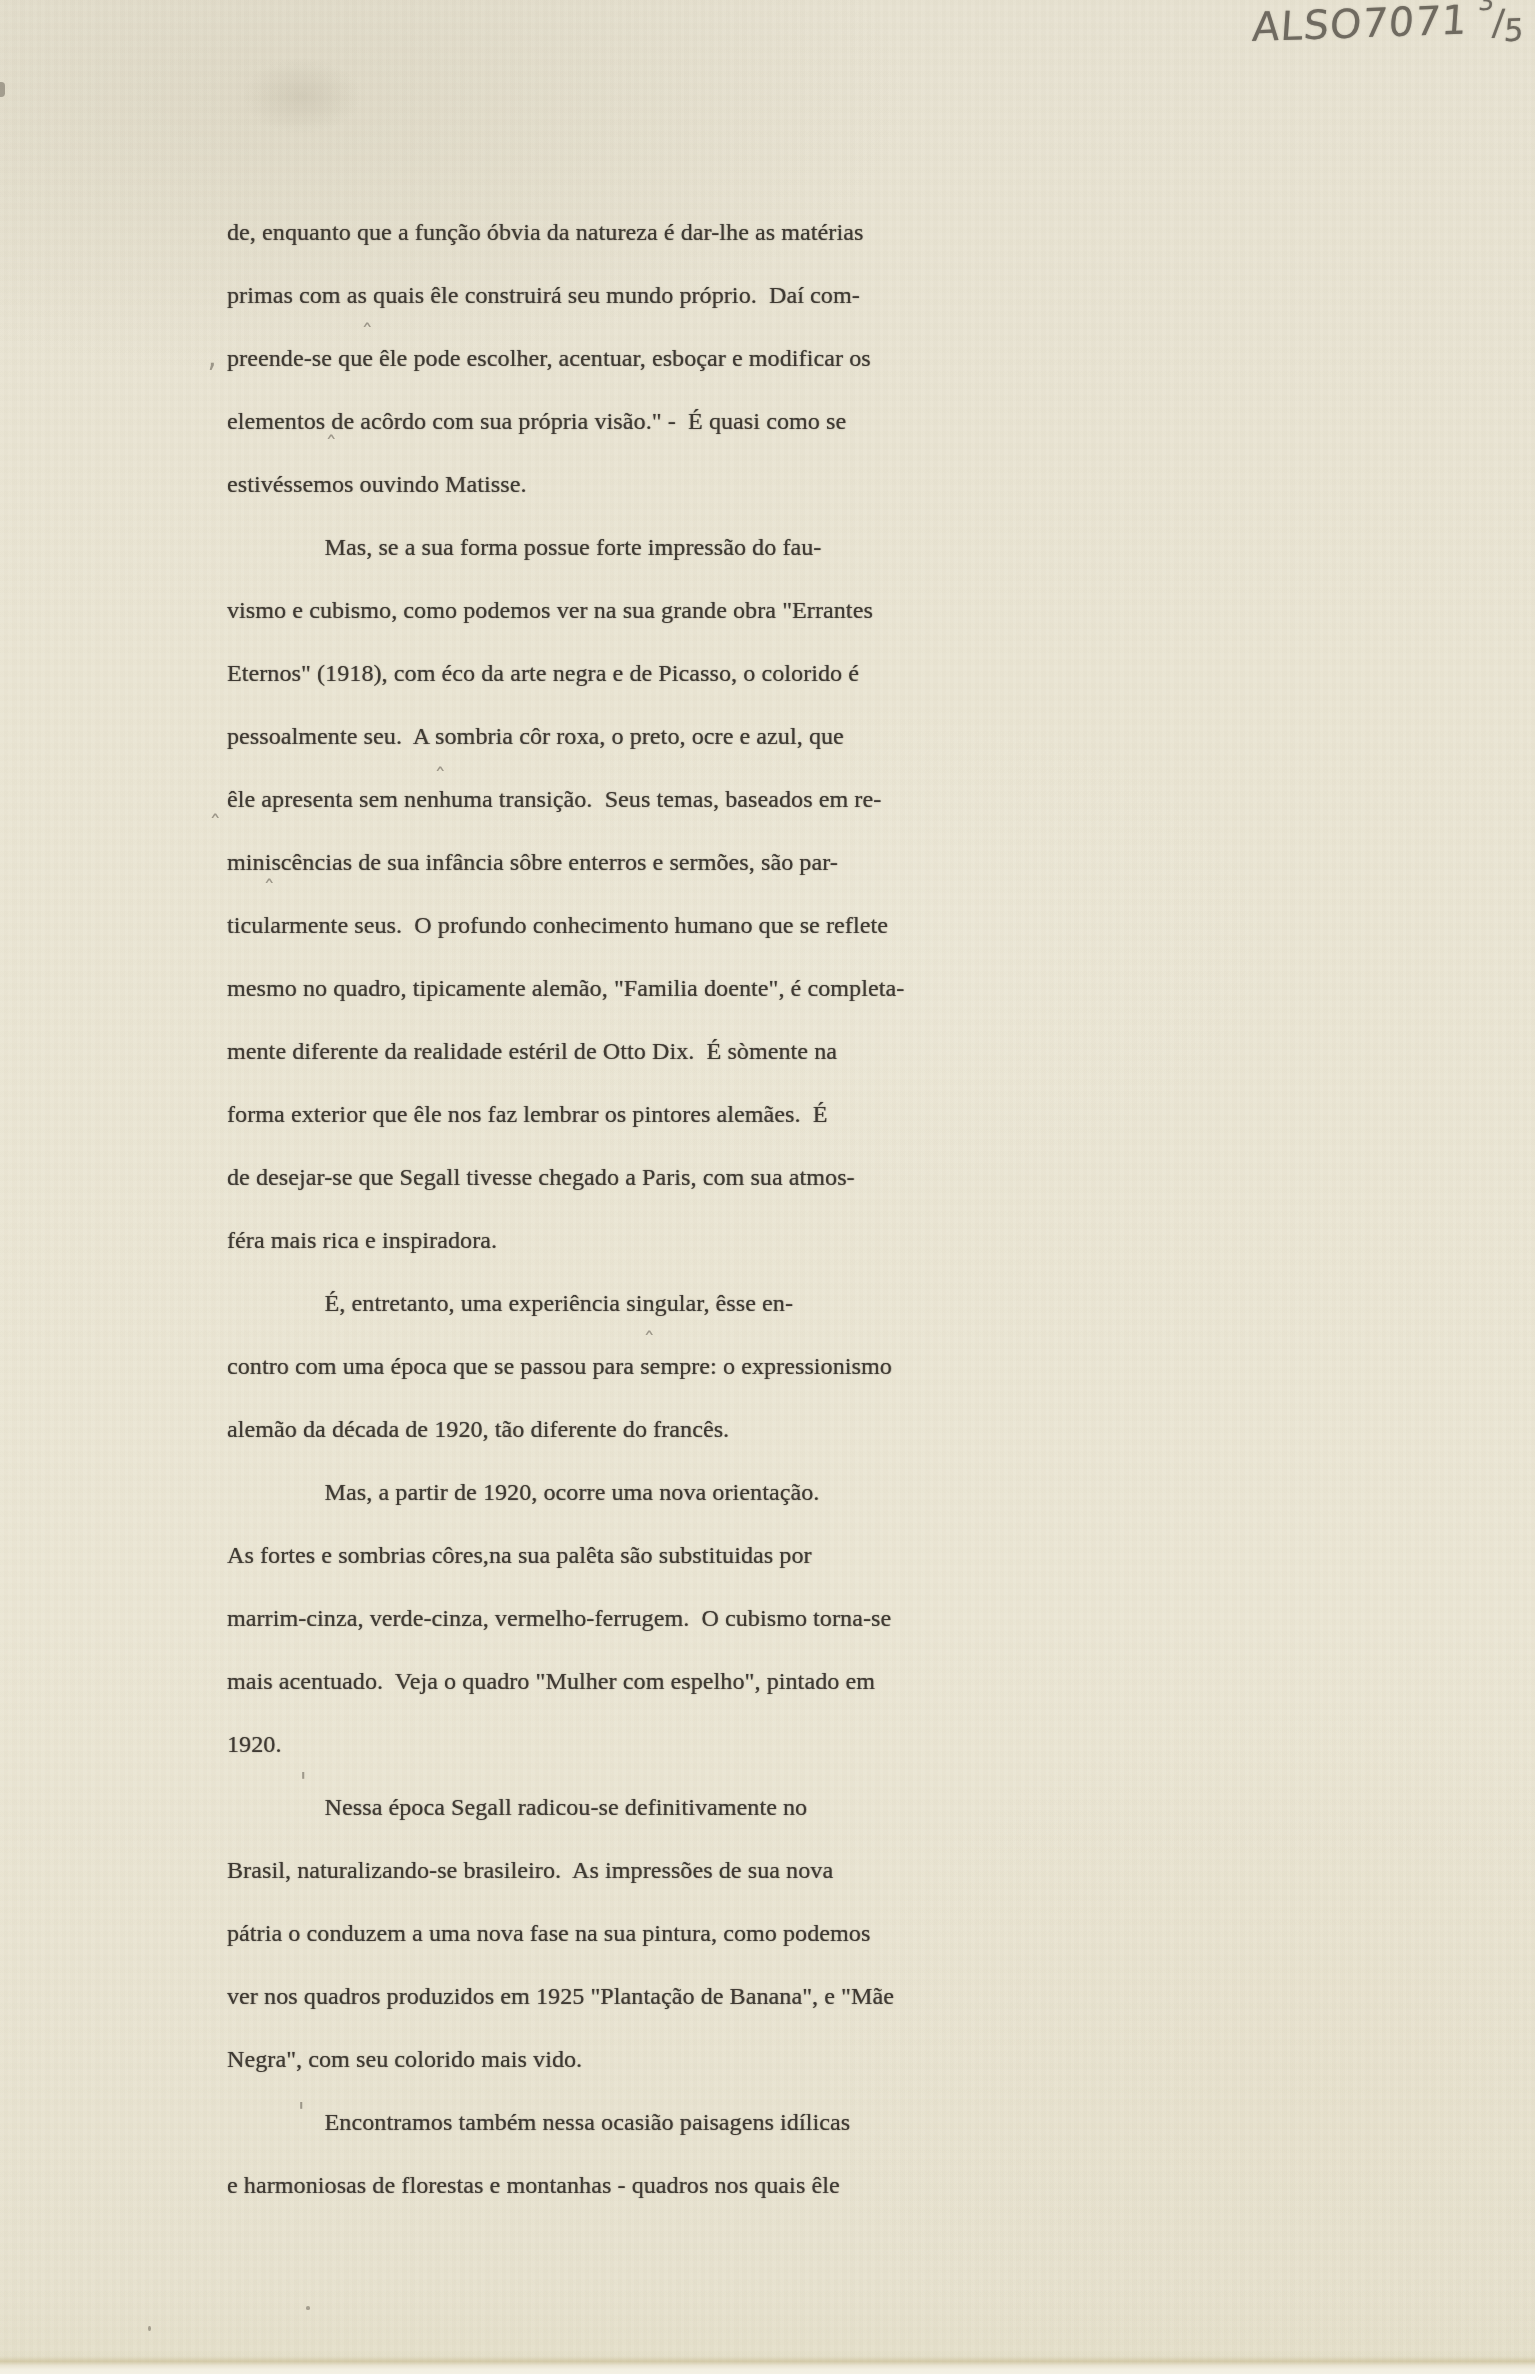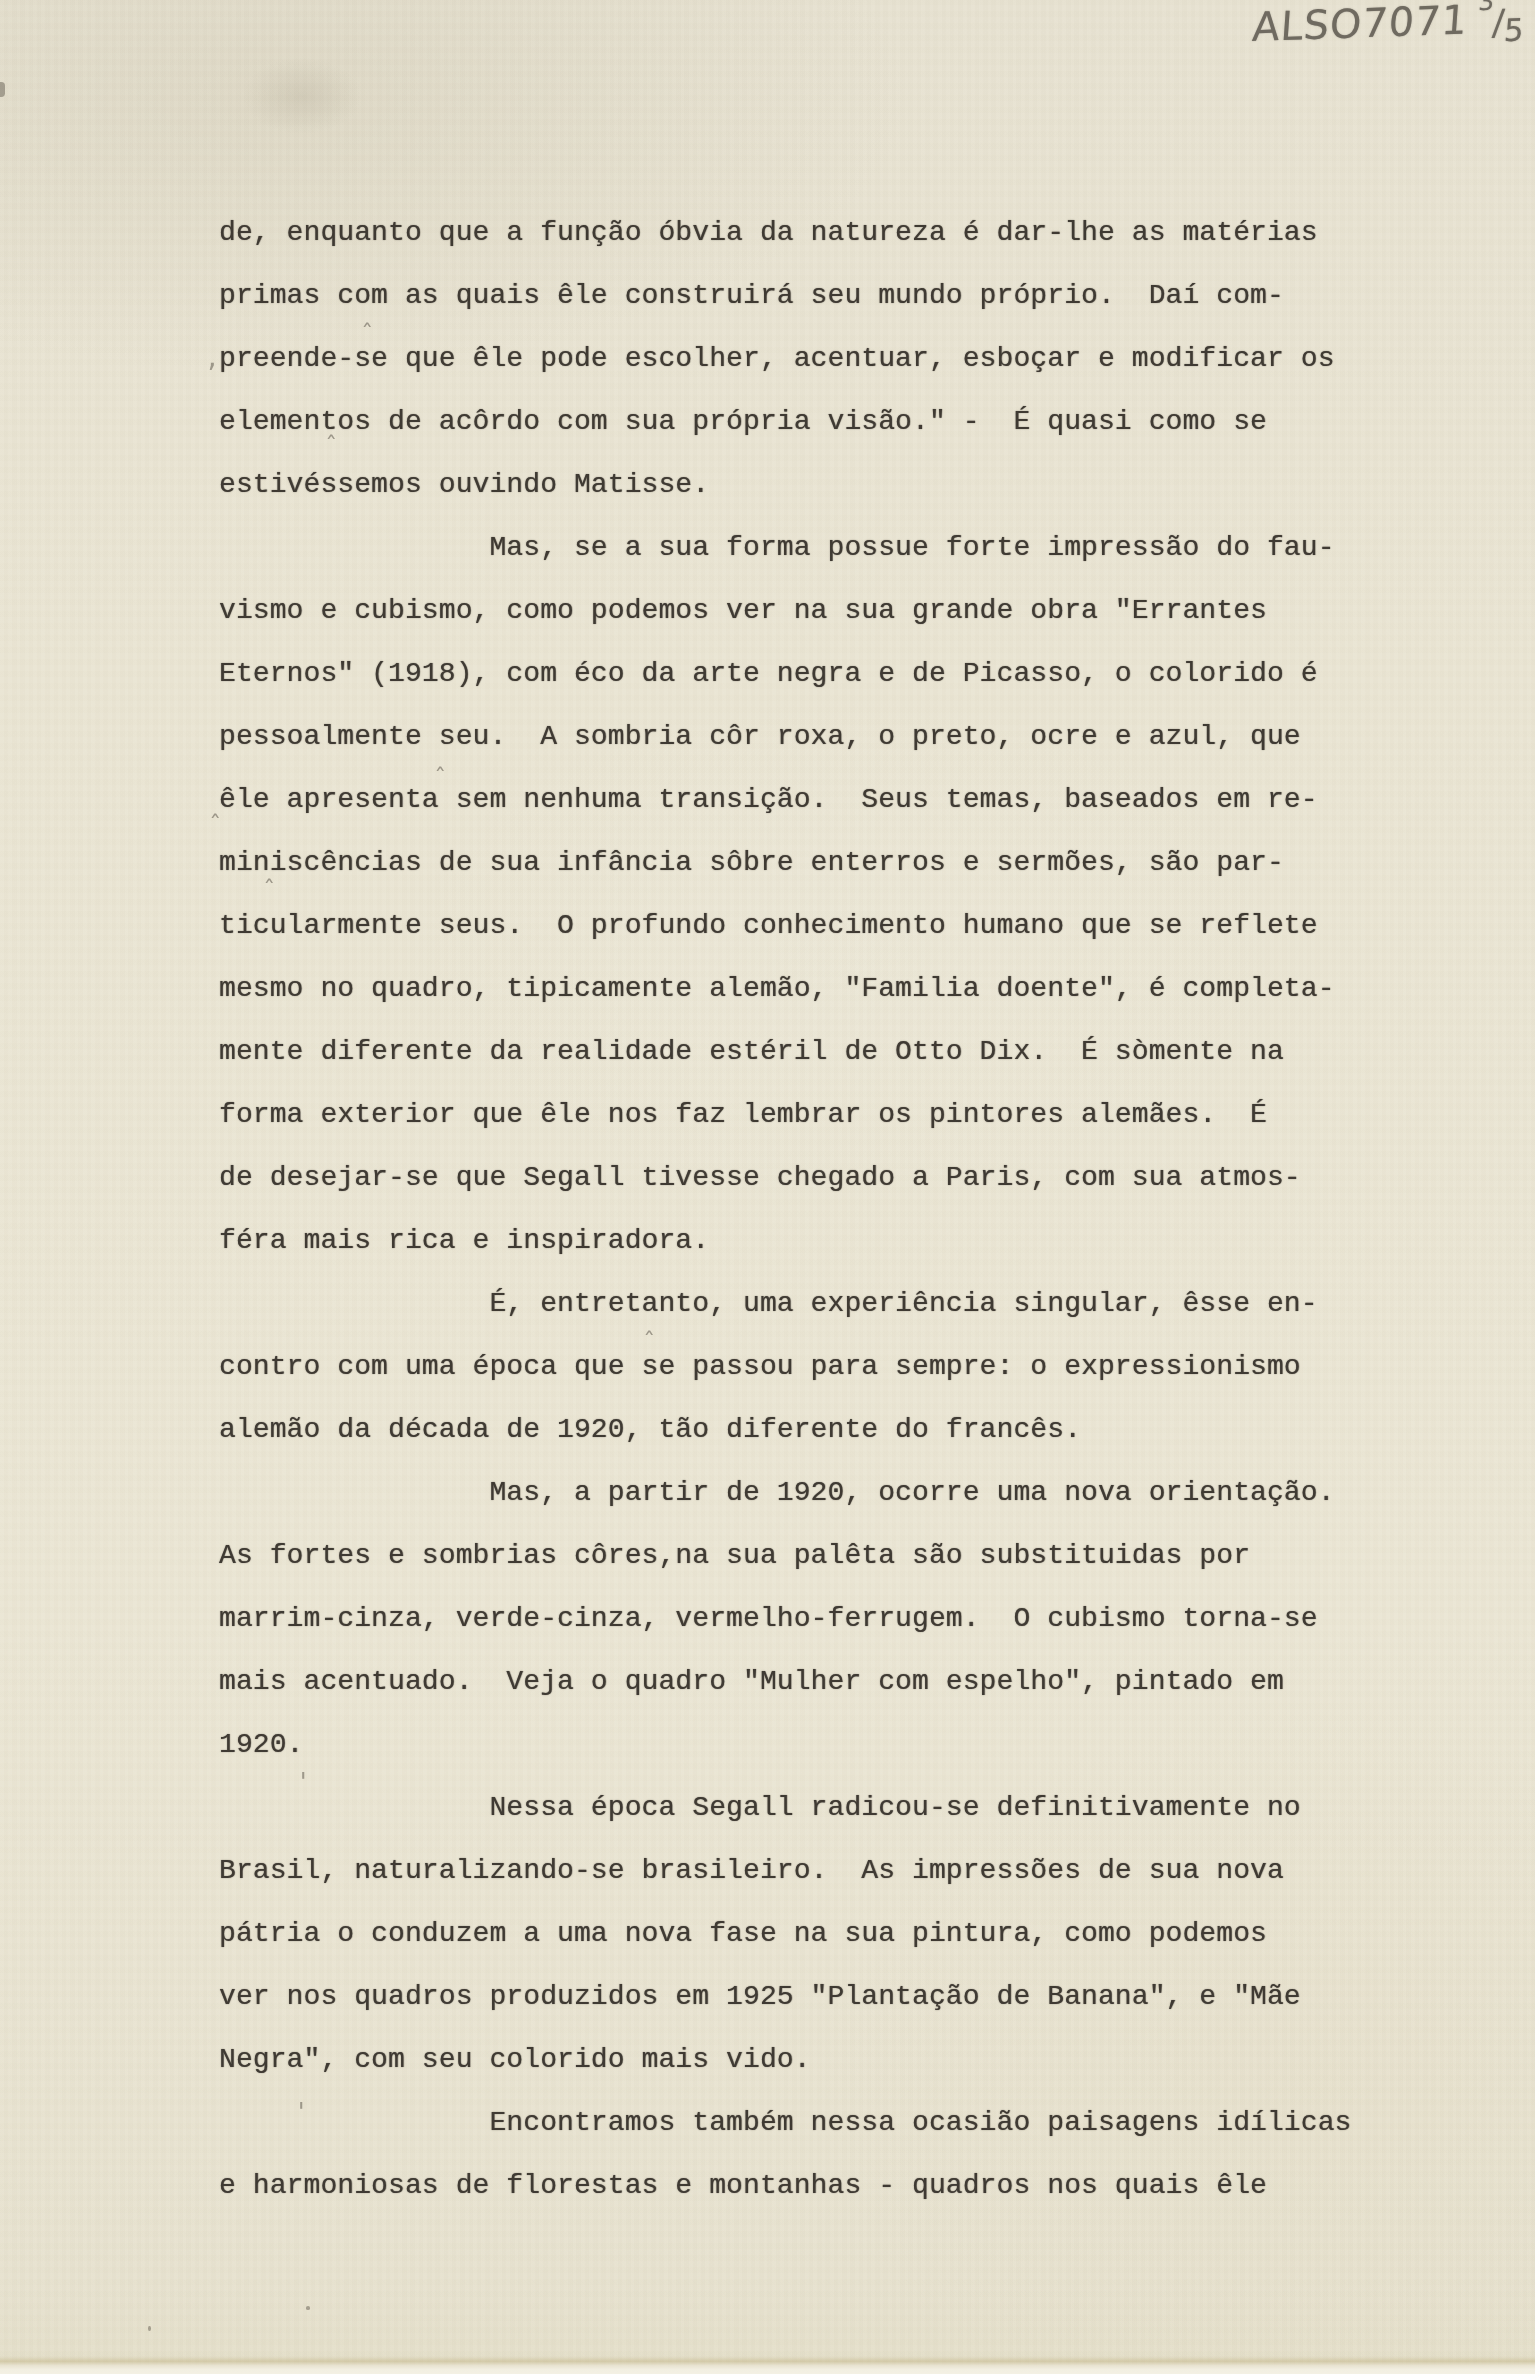--- a/index.html
+++ b/index.html
@@ -22,23 +22,23 @@
   
   .page::before {
     content: "";
     position: absolute; inset: 0;
     background:
       repeating-linear-gradient(90deg, rgba(255,255,255,0.025) 0 3.7px, rgba(120,110,88,0.015) 3.7px 8.3px),
       repeating-linear-gradient(0deg, rgba(255,255,255,0.015) 0 5.6px, rgba(120,110,88,0.012) 5.6px 12px);
     pointer-events: none;
   }
   .typescript {
-    position: absolute; left: 219px; top: 201px;
-    font-family: Liberation Mono, monospace;
-    font-size: 28px;
+    position: absolute; left: 227px; top: 201px;
+    font-family: Liberation Serif, serif;
+    font-size: 24px;
     line-height: 63px;
     letter-spacing: 0.1px;
     white-space: pre;
     color: var(--ink, #3f3a33);
     text-shadow: 0 0 1.3px rgba(64,58,50,0.65), 0.6px 0.4px 0 rgba(64,58,50,0.25);
   }
   .annotation {
     position: absolute; left: 1254px; top: 3.7px;
     color: var(--pencil, #6f6a60);
     transform: rotate(-2deg) skewX(-6deg);

